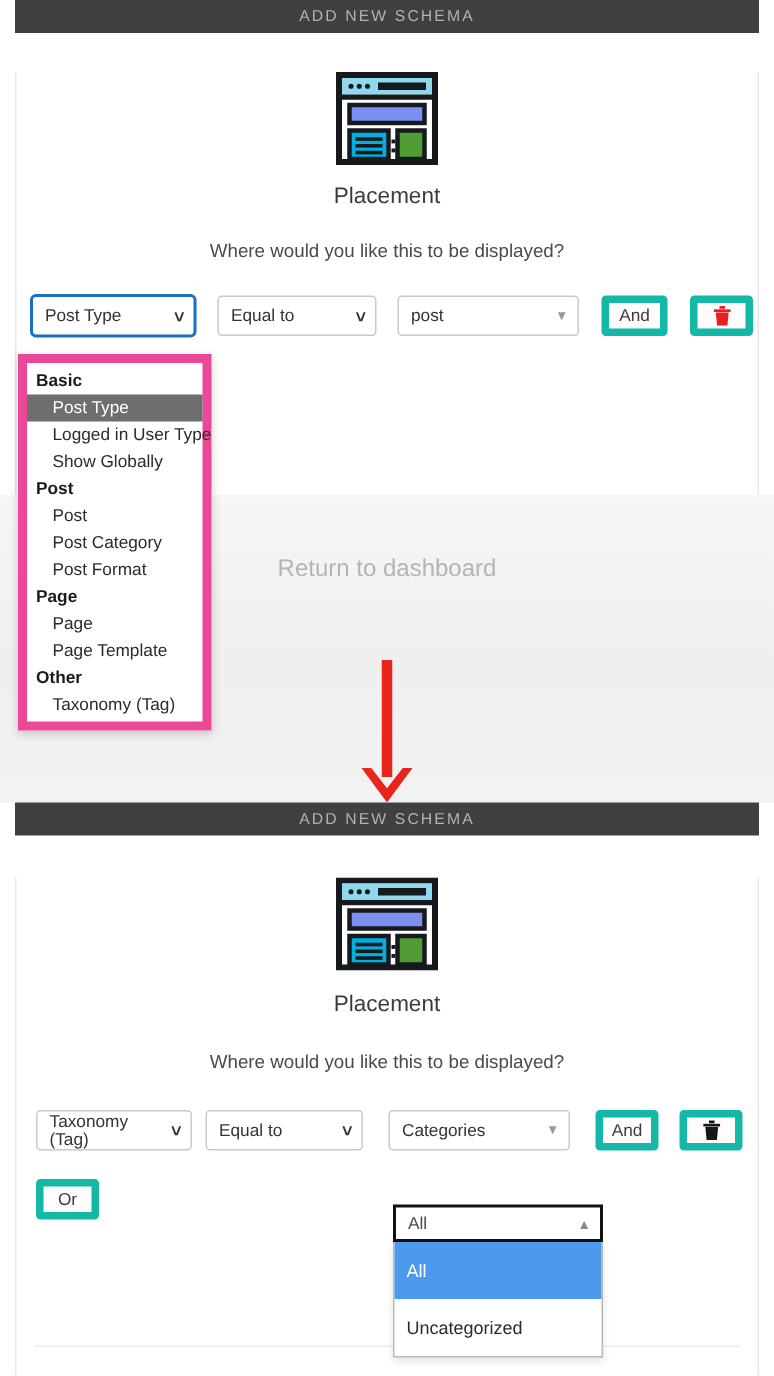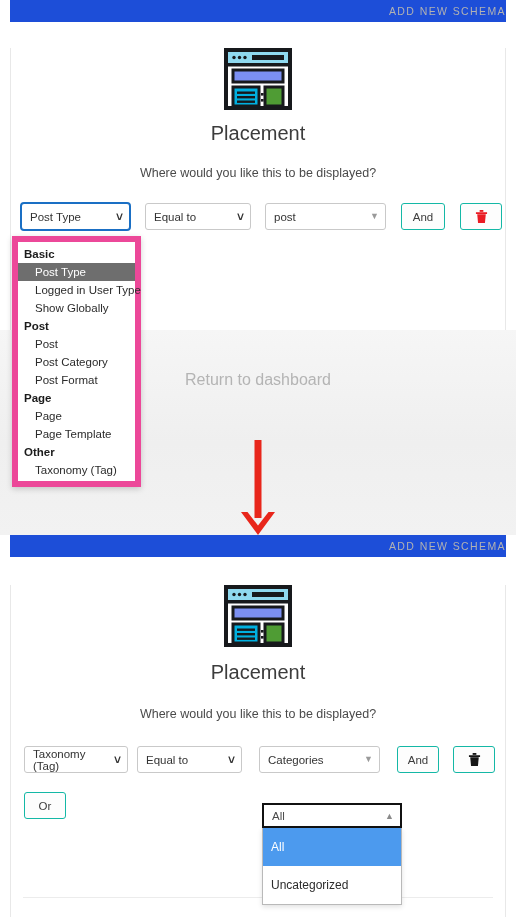--- a/index.html
+++ b/index.html
@@ -8,38 +8,38 @@
     width: 516px; height: 917px;
     background: #ffffff;
     font-family: "Liberation Sans", sans-serif;
     overflow: hidden;
   }
   .screen { position: relative; width: 516px; height: 917px; background:#ffffff; }
 
   
   .panel { position: absolute; background: #ffffff; }
   .panel-header {
-    background: #1d4ed8;
+    background: #404040;
     height: 22px;
-    display: flex; align-items: center; justify-content: flex-end;
+    display: flex; align-items: center; justify-content: center;
     font-size: 10.5px; letter-spacing: 1.4px;
     color: #b2b2b2; text-transform: uppercase;
   }
   .panel-body {
     background: #ffffff;
     border: 1px solid #e8e8e8;
     border-top: none;
   }
 
   .hero-icon { display: flex; justify-content: center; }
   .app-icon { width: 68px; height: 62px; display:block; }
 
   .title {
     text-align: center;
-    font-size: 20px;
+    font-size: 15px;
     color: #3c3c3c;
     font-weight: 400;
   }
   .subtitle {
     text-align: center;
     font-size: 12.5px;
     color: #4a4a4a;
   }
 
   
@@ -65,21 +65,21 @@
     font-size: 12px; color: #333; margin-left: 6px; line-height: 1;
     font-weight: 700;
   }
   .sel .caret-light {
     color: #9a9a9a; font-size: 9px; margin-left: 6px; line-height:1;
   }
 
   .btn {
     height: 27px;
     min-width: 42px;
-    border: 1px solid #14b8a6;
+    border: 5px solid #14b8a6;
     border-radius: 3px;
     background: #fdfdfd;
     display: flex; align-items: center; justify-content: center;
     font-size: 11.5px;
     color: #3c3c3c;
   }
   .btn-icon { width: 42px; }
 
   .trash { width: 13px; height: 15px; display:block; }
 

